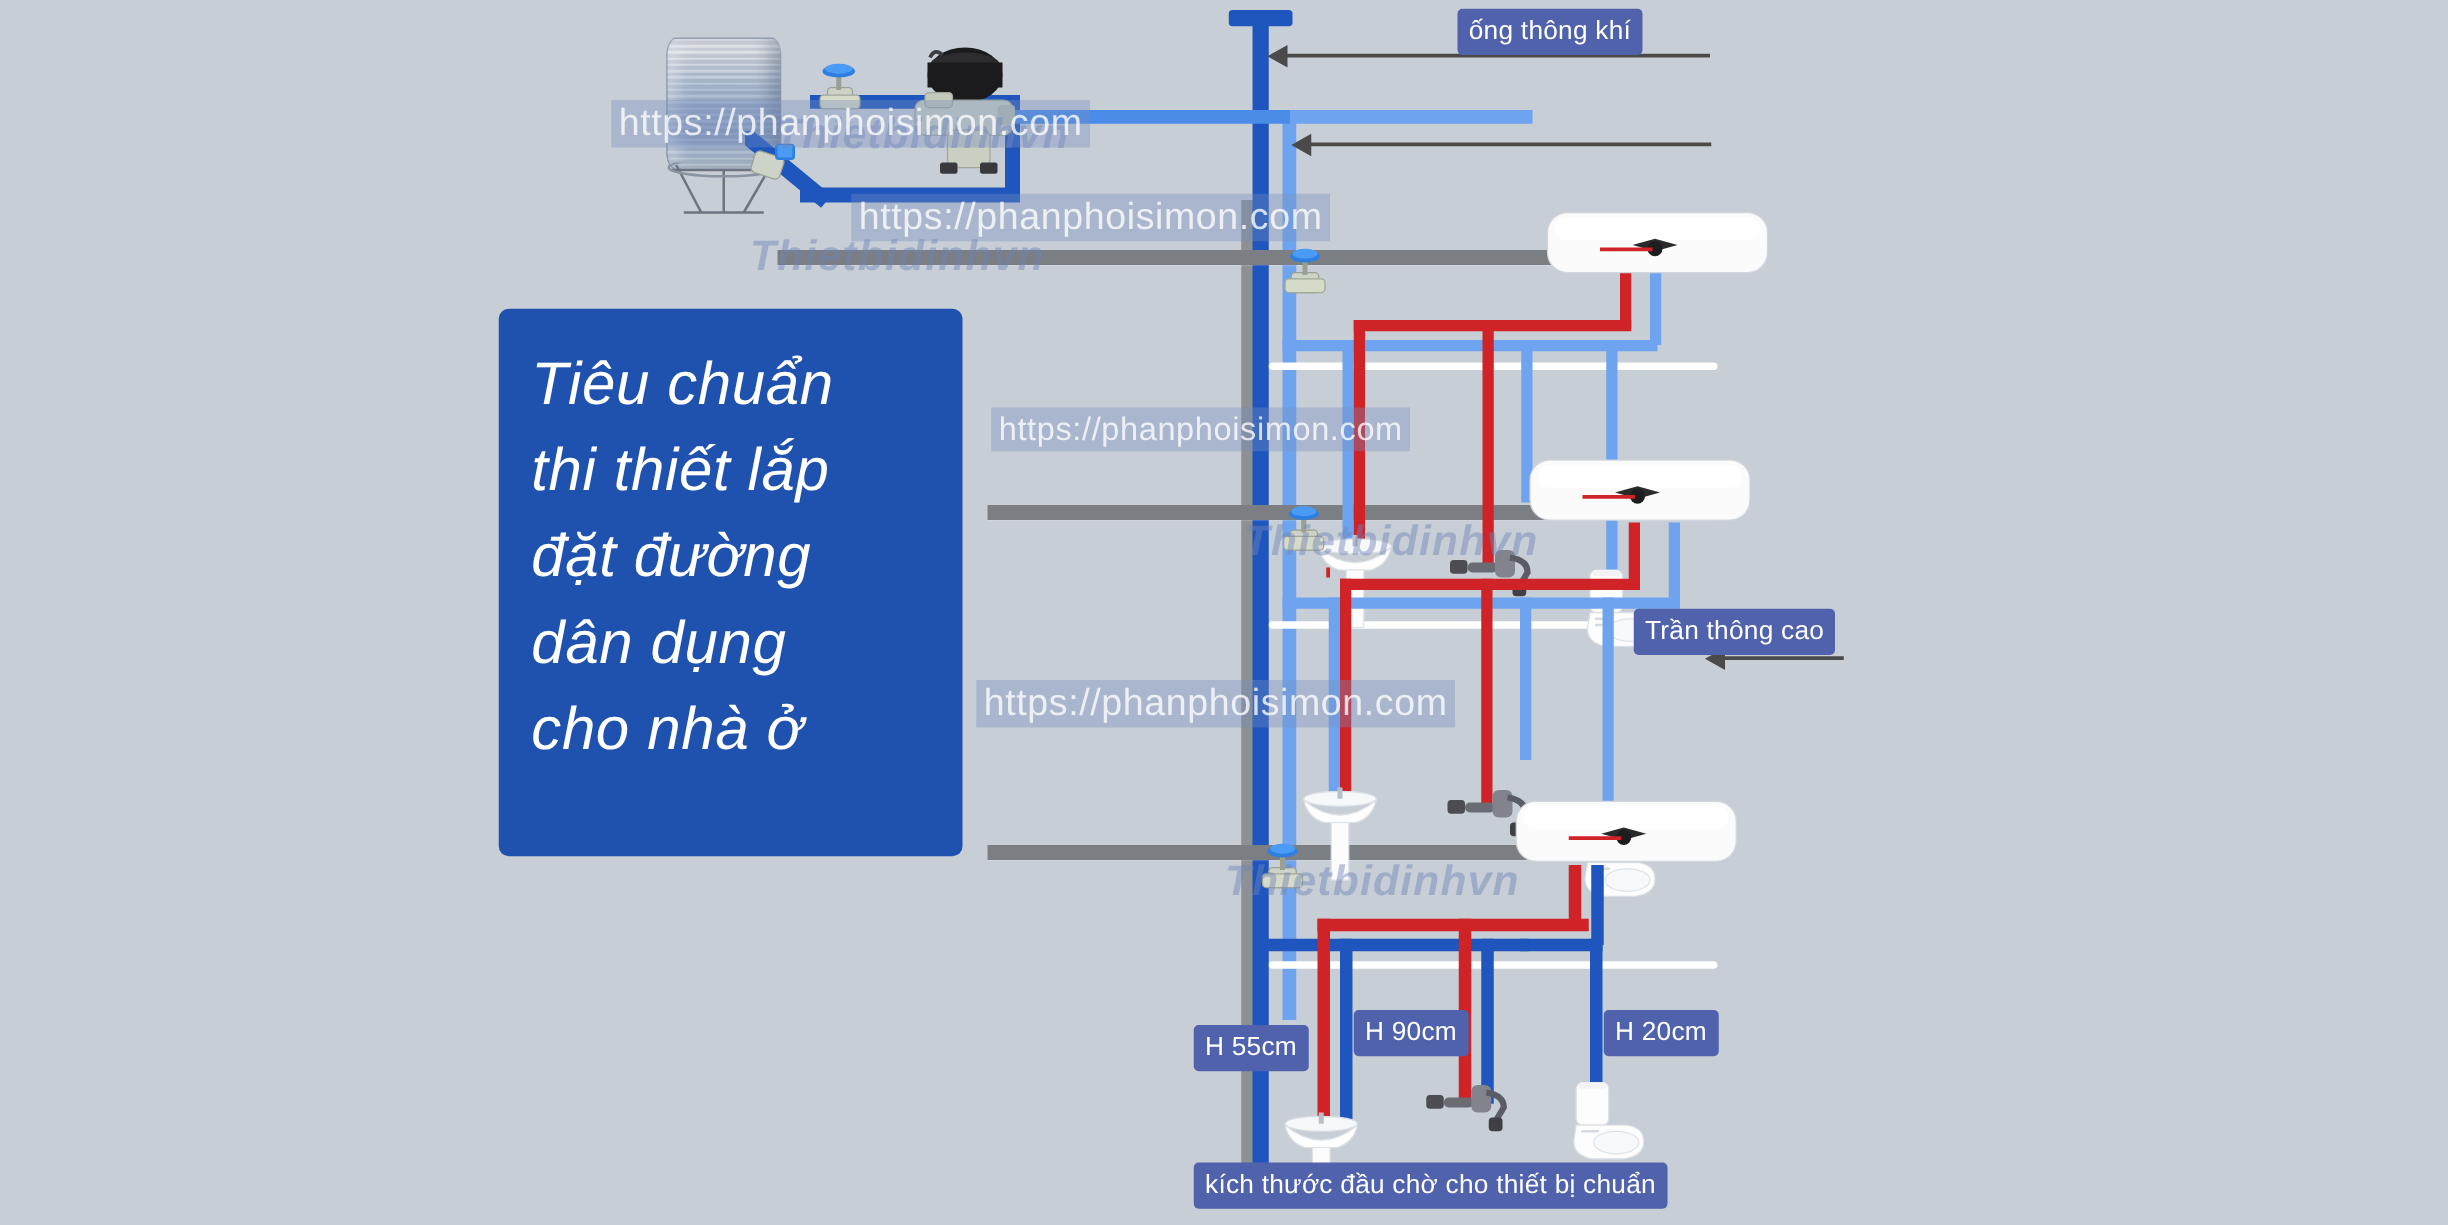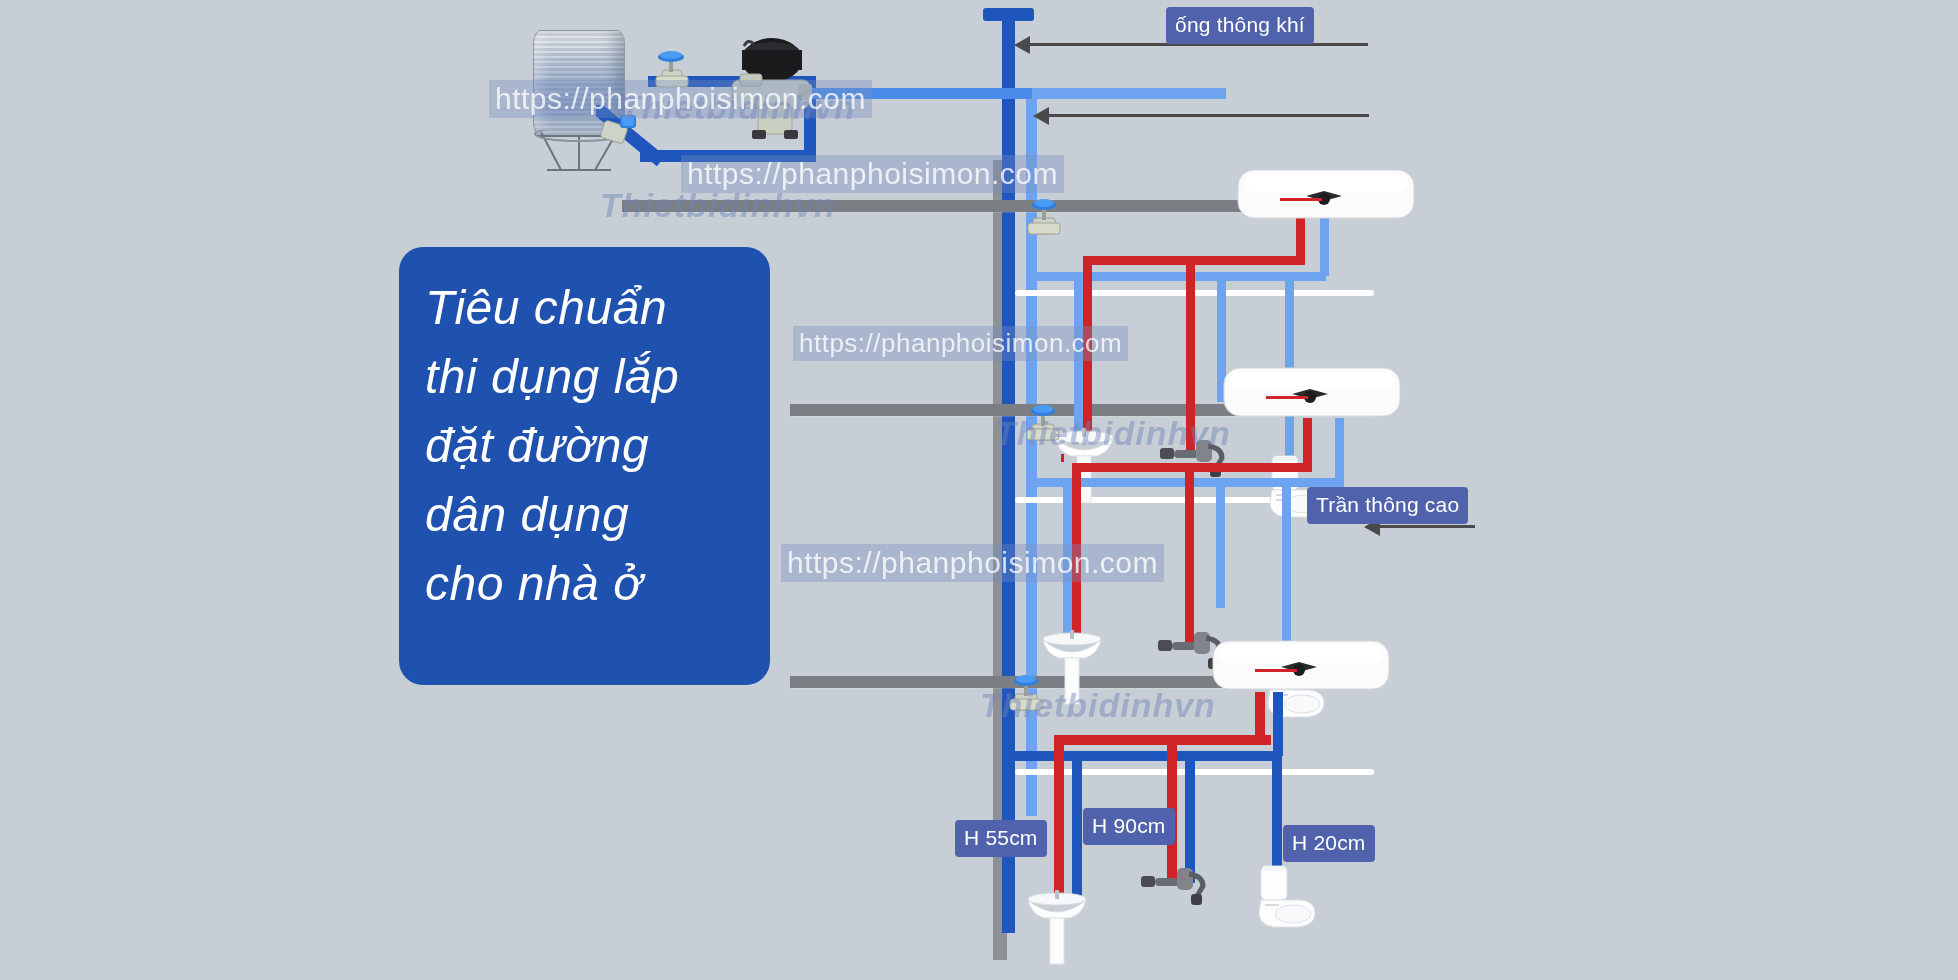--- a/index.html
+++ b/index.html
@@ -77,21 +77,21 @@
     white-space:nowrap;
     letter-spacing:1px;
   }
 
   
   .headline {
     position:absolute;
     left:399px; top:247px;
     width:371px; height:438px;
     background:#1f51ae;
-    border-radius:24px;
+    border-radius:8px;
     padding:26px 24px 4px 26px;
     color:#fff;
     font-style:italic;
     font-size:48px;
     line-height:1.44;
     letter-spacing:.5px;
   }
 
   
   .fixture { position:absolute; }
@@ -375,26 +375,27 @@
       <rect x="4" y="2" width="26" height="34" rx="5" fill="#fdfdfe" stroke="#dce0e5"></rect>
       <rect x="6" y="2" width="22" height="5" rx="2" fill="#f2f4f6"></rect>
       <path d="M4 36 h40 q14 2 14 13 q0 12 -16 14 h-26 q-14 -3 -14 -14 z" fill="#fdfdfe" stroke="#dce0e5"></path>
       <ellipse cx="36" cy="50" rx="18" ry="9" fill="#f7f9fa" stroke="#dee2e7"></ellipse>
       <path d="M8 41 h14" stroke="#d6dadf" stroke-width="2"></path>
     </svg>
   </div>
 
   <div class="label" style="left:955px; top:820px;">H 55cm</div>
   <div class="label" style="left:1083px; top:808px;">H 90cm</div>
-  <div class="label" style="left:1283px; top:808px;margin-top:17px;">H 20cm</div>
-
+  <div class="label" style="left:1283px; top:808px;">H 20cm</div>
+
+  <div class="label" style="left:955px; top:930px;">kích thước đầu chờ cho thiết bị chuẩn</div>
 
   <div class="headline">
     <div>Tiêu chuẩn</div>
-    <div>thi dụng lắp</div>
+    <div>thi thiết lắp</div>
     <div>đặt đường</div>
     <div>dân dụng</div>
     <div>cho nhà ở</div>
   </div>
 
   <div class="watermark-ghost" style="left:600px; top:186px;">Thietbidinhvn</div>
   <div class="watermark-ghost" style="left:995px; top:414px;">Thietbidinhvn</div>
   <div class="watermark-ghost" style="left:980px; top:686px;">Thietbidinhvn</div>
   <div class="watermark-ghost" style="left:620px; top:88px;">Thietbidinhvn</div>
 

